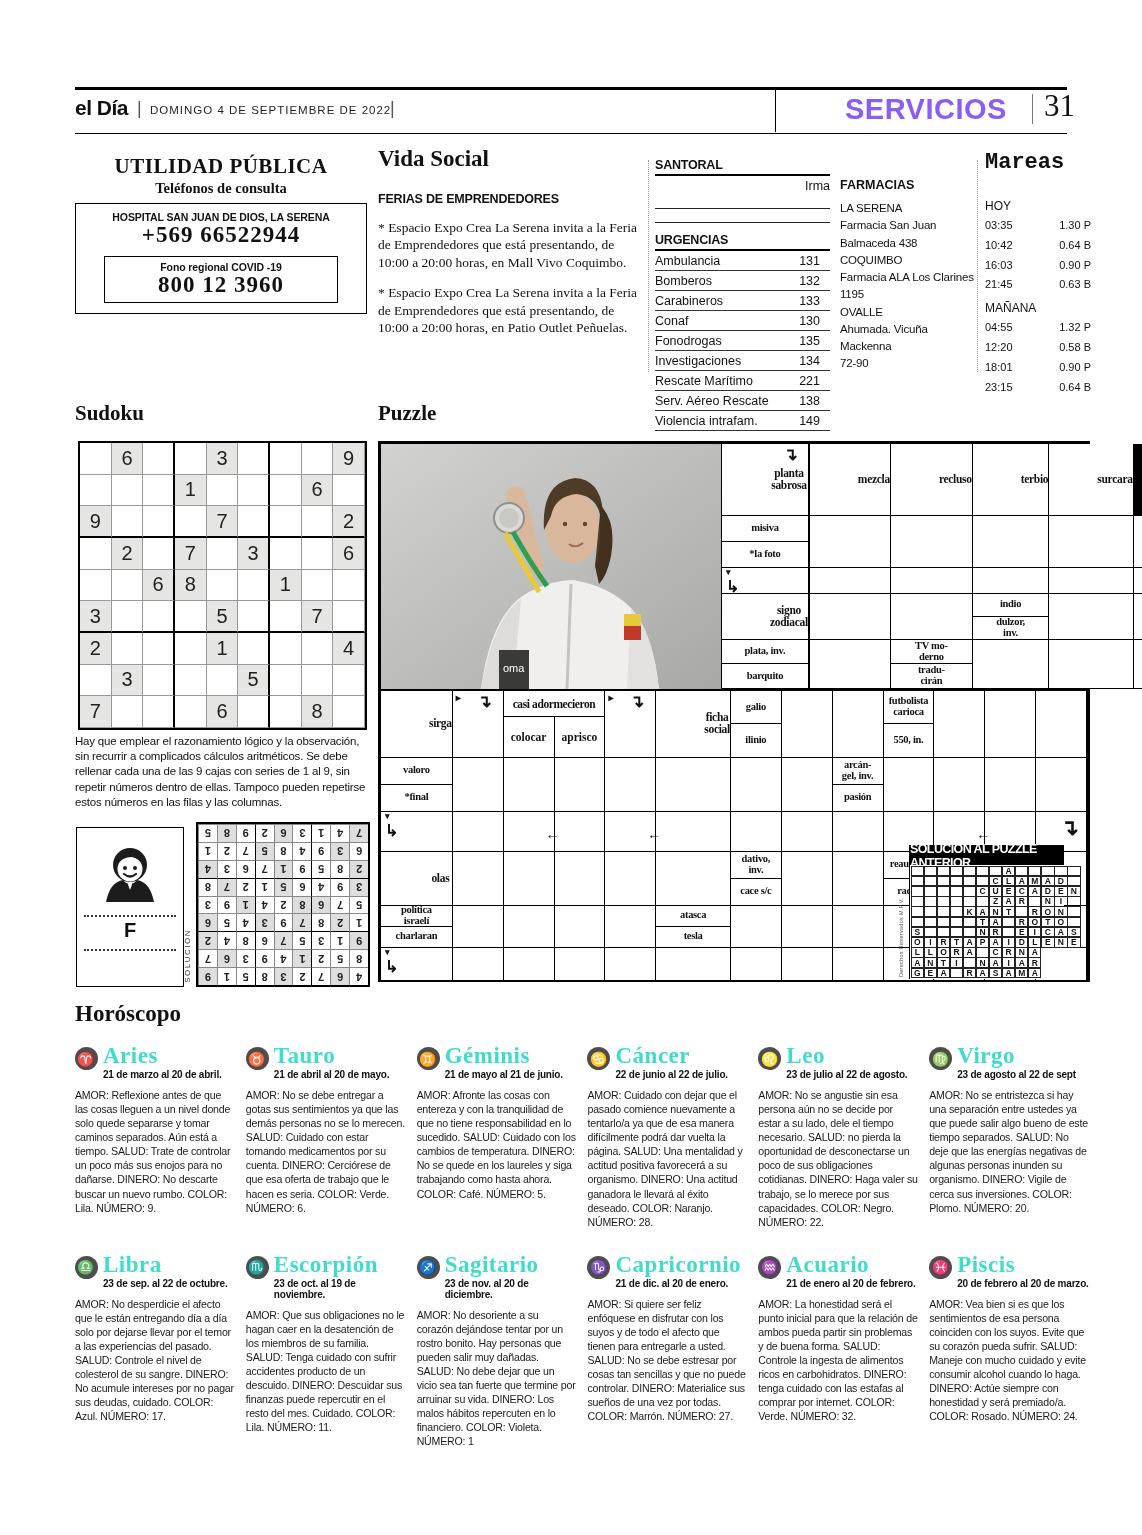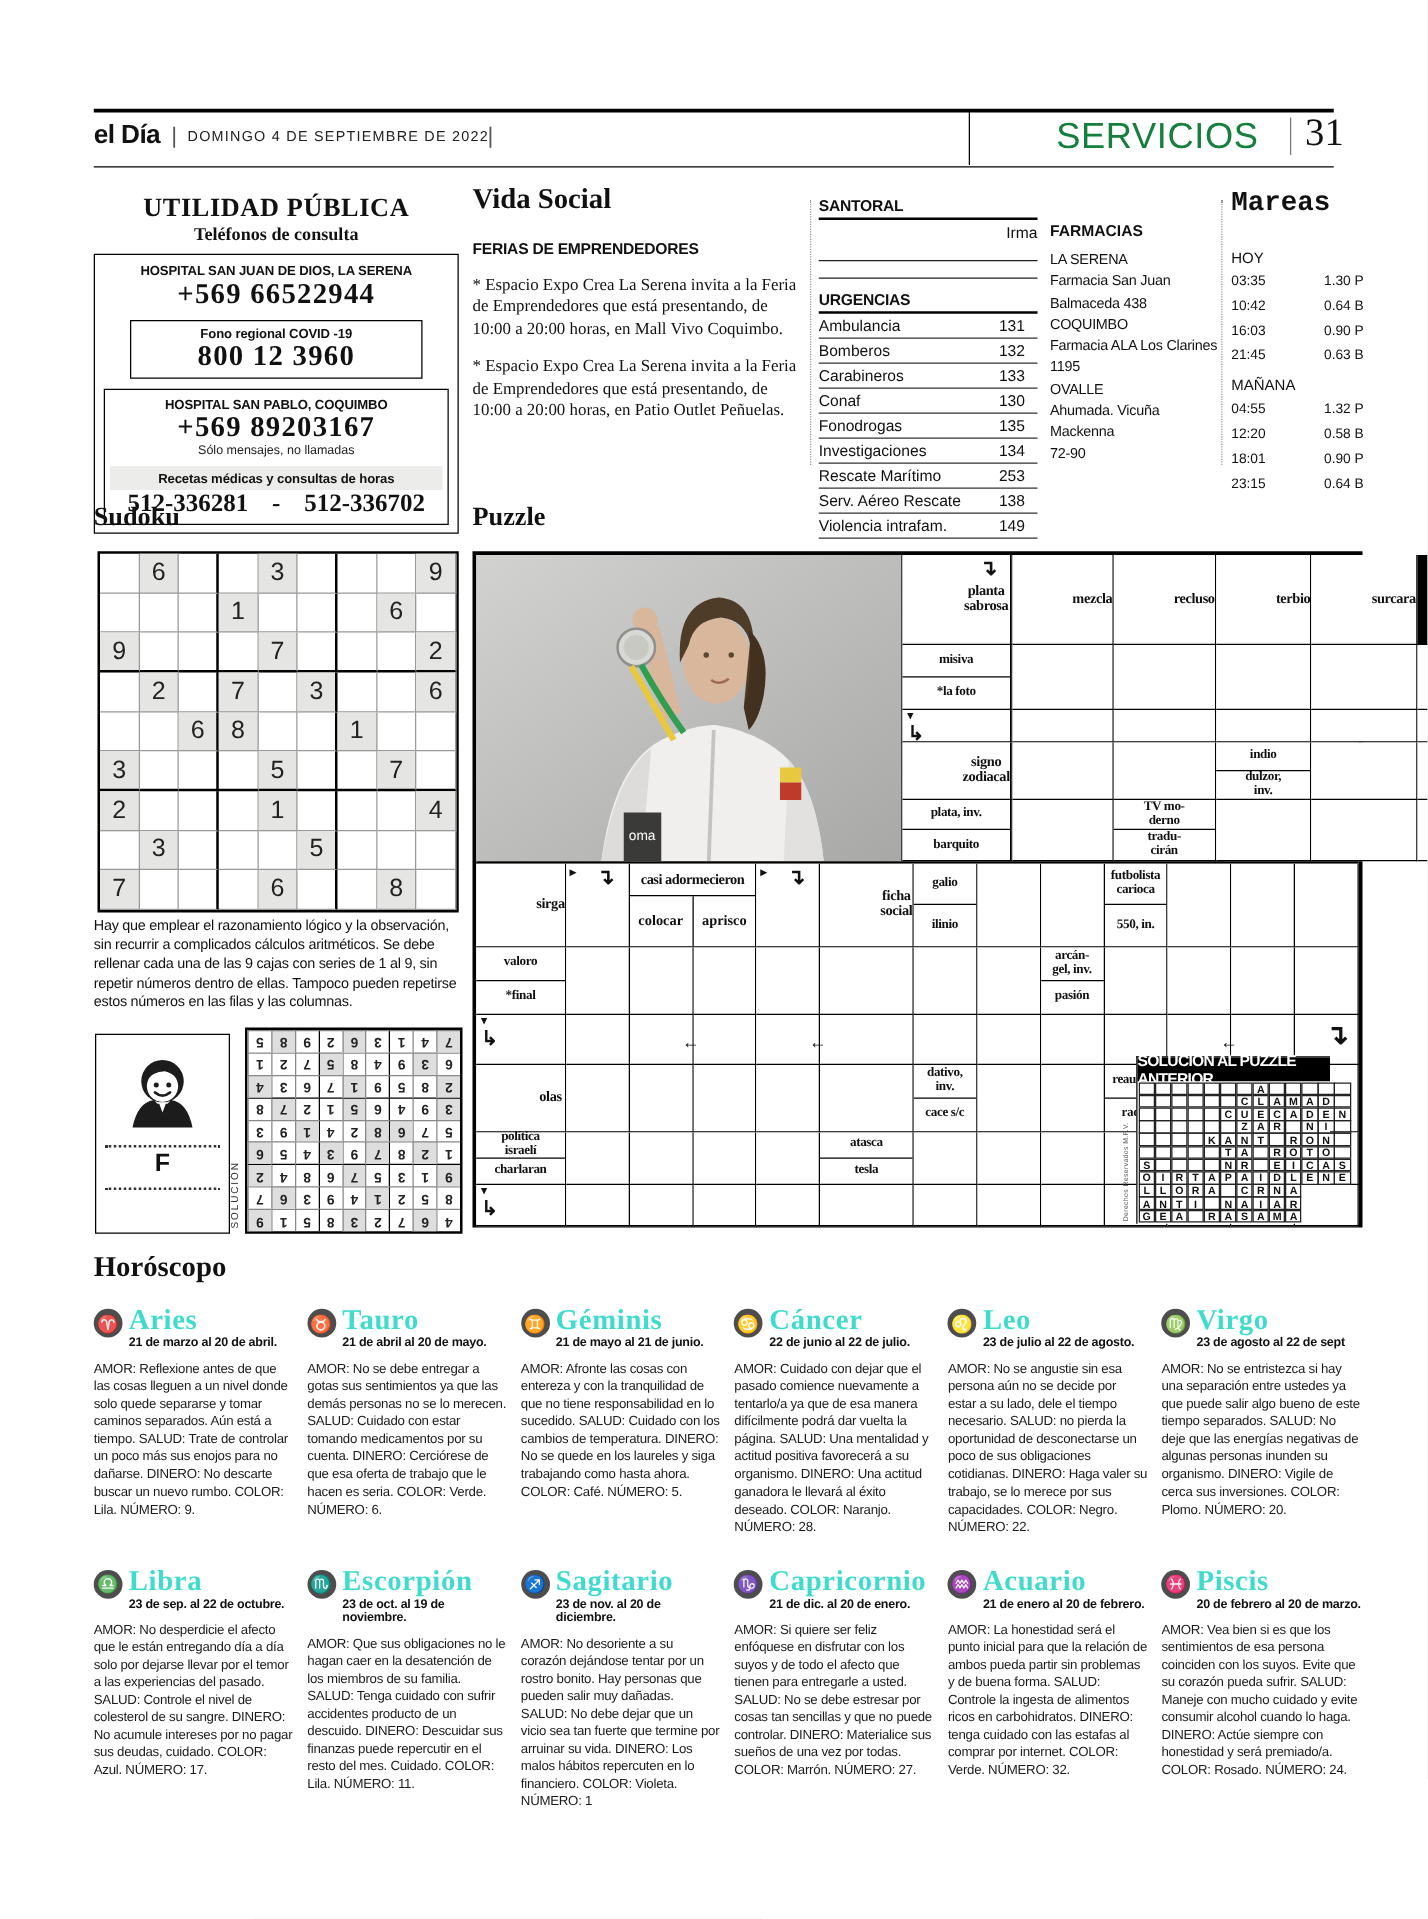--- a/index.html
+++ b/index.html
@@ -8,21 +8,21 @@
   .abs{position:absolute;}
   .serif{font-family:"Liberation Serif",serif;}
 
   
   .rule-top{left:75px;right:75px;top:87px;border-top:3px solid #000;}
   .rule-bot{left:75px;right:75px;top:133px;border-top:1.5px solid #000;}
   .masthead{left:75px;top:96px;font-size:21px;font-weight:bold;letter-spacing:-0.5px;}
   .hdr-sep{color:#555;font-size:18px;font-weight:300;}
   .hdr-date{left:150px;top:104px;font-size:11.5px;letter-spacing:1px;color:#222;}
   .hdr-vline{left:775px;top:88px;height:44px;border-left:1.5px solid #000;}
-  .servicios{left:845px;top:93px;font-size:29px;font-weight:normal;color:#15803d;letter-spacing:0.5px;}
+  .servicios{left:845px;top:93px;font-size:29px;font-weight:bold;color:#8b5cf6;letter-spacing:0.5px;}
   .pagenum-sep{left:1032px;top:94px;height:30px;border-left:1px solid #777;}
   .pagenum{left:1044px;top:88px;font-size:31px;font-family:"Liberation Serif",serif;}
 
   
   .utilidad{left:75px;top:154px;width:292px;text-align:center;}
   .u-title{font-family:"Liberation Serif",serif;font-weight:bold;font-size:21px;letter-spacing:0.5px;}
   .u-sub{font-family:"Liberation Serif",serif;font-weight:bold;font-size:14.5px;margin-top:1px;}
   .u-box{border:1.5px solid #000;margin-top:6px;padding:7px 4px 6px;}
   .u-label{font-weight:bold;font-size:10.5px;letter-spacing:-0.1px;}
   .u-num{font-family:"Liberation Serif",serif;font-weight:bold;font-size:23px;letter-spacing:1px;line-height:1.05;}
@@ -156,29 +156,20 @@
   <div class="abs utilidad">
     <div class="u-title">UTILIDAD PÚBLICA</div>
     <div class="u-sub">Teléfonos de consulta</div>
     <div class="u-box">
       <div class="u-label">HOSPITAL SAN JUAN DE DIOS, LA SERENA</div>
       <div class="u-num">+569 66522944</div>
       <div class="u-inner">
         <div class="u-label">Fono regional COVID -19</div>
         <div class="u-num">800 12 3960</div>
       </div>
-      <div class="u-inner2">
-        <div class="u-label">HOSPITAL SAN PABLO, COQUIMBO</div>
-        <div class="u-num">+569 89203167</div>
-        <div class="u-note">Sólo mensajes, no llamadas</div>
-        <div class="u-shade">
-          <div class="u-label">Recetas médicas y consultas de horas</div>
-        </div>
-        <div class="u-nums2">512-336281 - 512-336702</div>
-      </div>
     </div>
   </div>
 
   <div class="abs vida">
     <div class="vs-title">Vida Social</div>
     <div class="vs-head">FERIAS DE EMPRENDEDORES</div>
     <p class="vs-p">* Espacio Expo Crea La Serena invita a la Feria de Emprendedores que está presentando, de 10:00 a 20:00 horas, en Mall Vivo Coquimbo.</p>
     <p class="vs-p">* Espacio Expo Crea La Serena invita a la Feria de Emprendedores que está presentando, de 10:00 a 20:00 horas, en Patio Outlet Peñuelas.</p>
   </div>
 
@@ -210,21 +201,21 @@
         <div class="urg-row">
           <span class="urg-label">Fonodrogas</span>
           <span class="urg-num">135</span>
         </div>
         <div class="urg-row">
           <span class="urg-label">Investigaciones</span>
           <span class="urg-num">134</span>
         </div>
         <div class="urg-row">
           <span class="urg-label">Rescate Marítimo</span>
-          <span class="urg-num">253</span>
+          <span class="urg-num">221</span>
         </div>
         <div class="urg-row">
           <span class="urg-label">Serv. Aéreo Rescate</span>
           <span class="urg-num">138</span>
         </div>
         <div class="urg-row">
           <span class="urg-label">Violencia intrafam.</span>
           <span class="urg-num">149</span>
         </div>
       </div>

